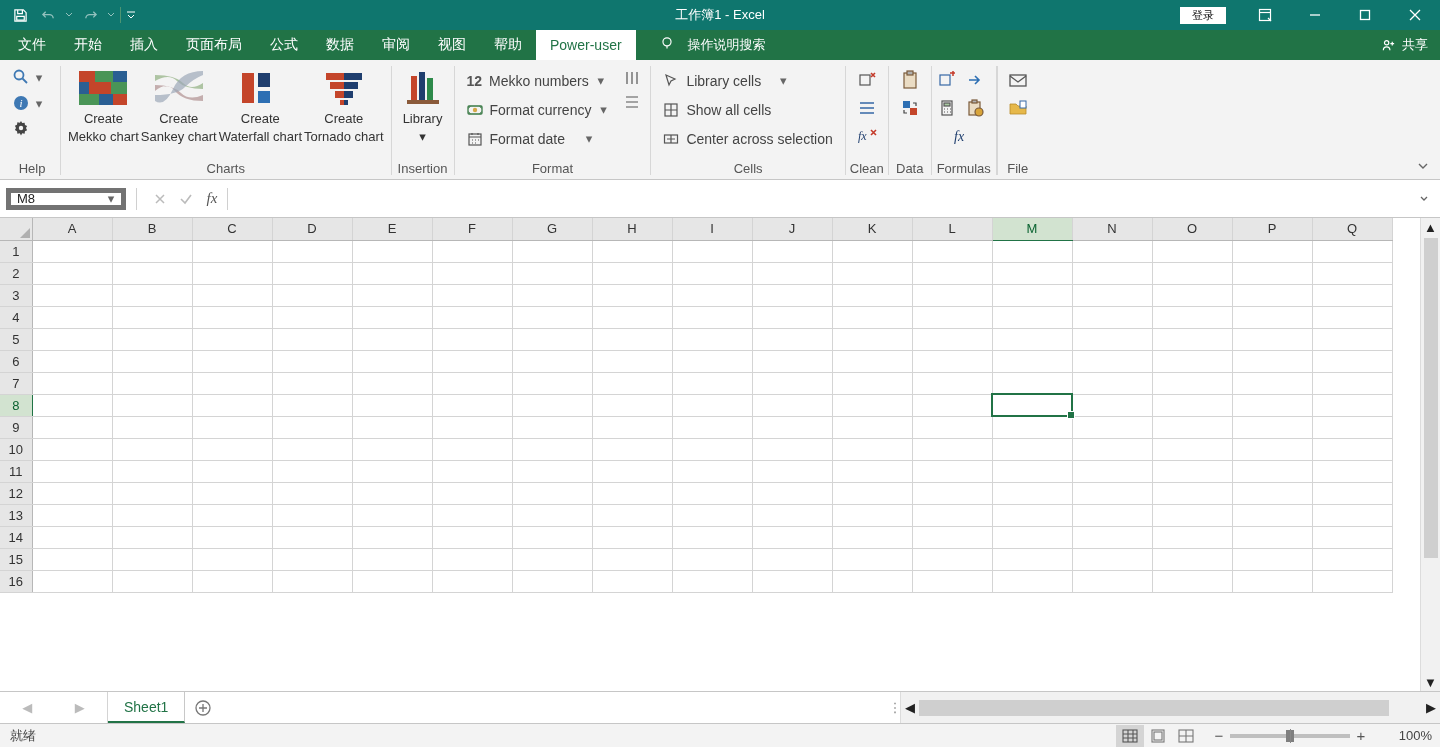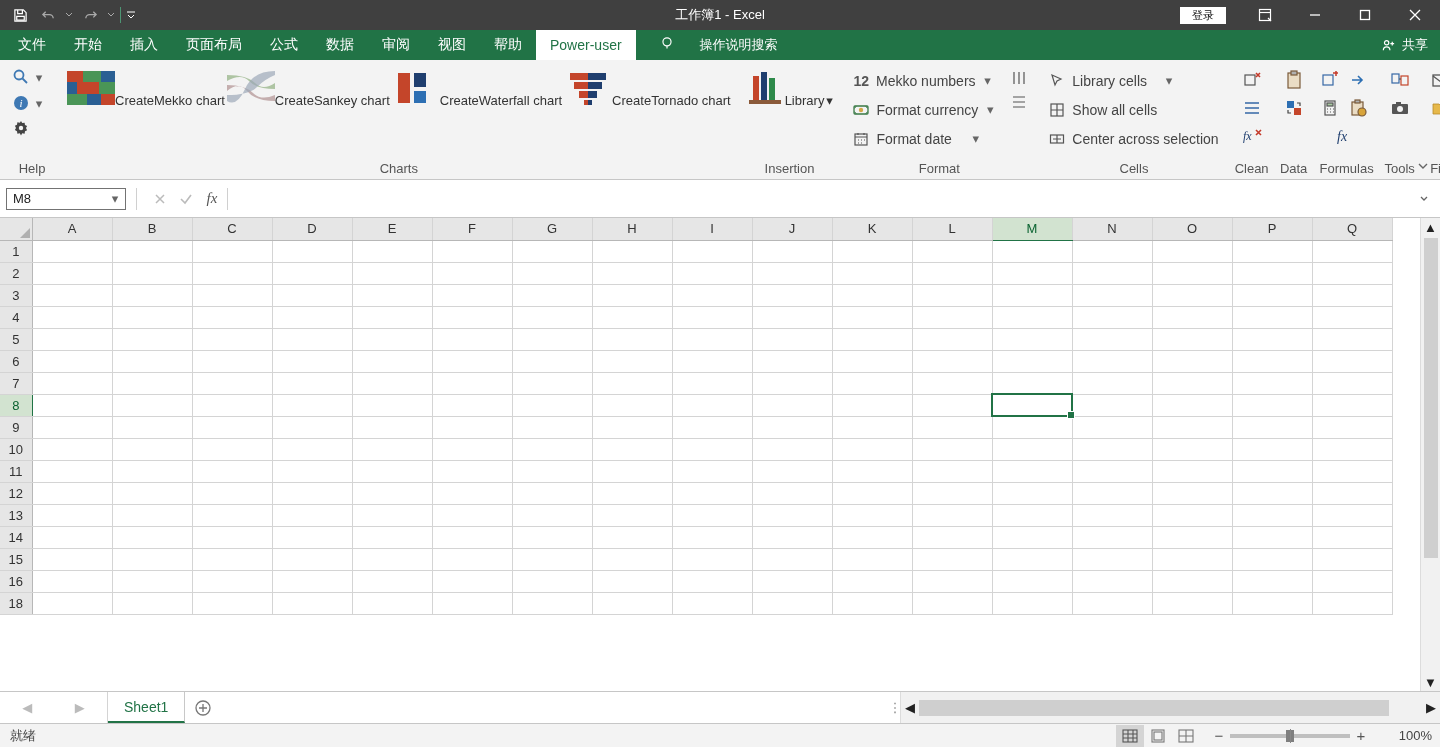--- a/index.html
+++ b/index.html
@@ -1,59 +1,59 @@
 <!DOCTYPE html>
 <html><head>
 <meta charset="utf-8">
 <style>
 *{box-sizing:border-box;margin:0;padding:0;-webkit-user-select:none;user-select:none}
 html,body{width:1440px;height:747px;overflow:hidden;font-family:"Microsoft YaHei","Segoe UI",Tahoma,sans-serif;font-size:13px;color:#222}
 svg{display:block}
 
 
-#titlebar{height:30px;background:#404040;display:flex;align-items:center;color:#fff}
+#titlebar{height:30px;background:#0f766e;display:flex;align-items:center;color:#fff}
 #qat{display:flex;align-items:center;gap:0;margin-left:6px}
 .qat-btn{width:28px;height:28px;display:flex;align-items:center;justify-content:center;cursor:default}
 .qat-btn svg{stroke:#fff}
 .qat-dim svg{opacity:.55}
 #qat-divider{width:1px;height:16px;background:#4d9573;margin:0 2px}
 #title-text{position:absolute;left:0;right:0;text-align:center;font-size:13px;pointer-events:none;color:#fff}
 #title-right{margin-left:auto;display:flex;align-items:center;gap:0}
 #login-btn{background:#fff;color:#111;height:17px;width:46px;font-size:11px;display:flex;align-items:center;justify-content:center;border:1px solid #fff;margin-right:14px;cursor:pointer}
 .win-btn{width:50px;height:30px;display:flex;align-items:center;justify-content:center;cursor:pointer}
 
 
 #tabs{height:30px;background:#217346;display:flex;align-items:stretch;padding-left:4px;color:#fff;position:relative}
 .tab{padding:0 14px;display:flex;align-items:center;font-size:14px;cursor:pointer}
 .tab.active{background:#fff;color:#217346;font-weight:500}
-#tell-me{display:flex;align-items:center;gap:24px;margin-left:22px;color:#fff;cursor:text}
+#tell-me{display:flex;align-items:center;gap:12px;margin-left:22px;color:#fff;cursor:text}
 #share{position:absolute;right:12px;top:0;bottom:0;display:flex;align-items:center;gap:6px;cursor:pointer;color:#fff}
 
 
 #ribbon{height:120px;background:#f3f3f3;border-bottom:1px solid #c6c6c6;display:flex;align-items:stretch;padding-left:4px;position:relative}
 .group{display:flex;flex-direction:column;align-items:center;padding:4px 6px 2px}
 .group-content{flex:1;display:flex;align-items:flex-start;gap:0}
 .group-label{font-size:13px;color:#555;height:18px;display:flex;align-items:center}
 .sep{width:1px;background:#d7d7d7;margin:6px 0 4px}
-.big-btn{display:flex;flex-direction:row;align-items:flex-end;justify-content:flex-start;padding:3px 1px;cursor:pointer;text-align:center;min-width:50px}
+.big-btn{display:flex;flex-direction:column;align-items:center;justify-content:flex-start;padding:3px 1px;cursor:pointer;text-align:center;min-width:50px}
 .big-btn .icon{height:42px;display:flex;align-items:center;justify-content:center}
 .big-btn .lbl{font-size:13px;line-height:16px;margin-top:2px;color:#333;white-space:nowrap}
 .small-row{display:flex;align-items:center;height:29px;padding:0 6px;cursor:pointer;white-space:nowrap;gap:7px}
 .small-row .lbl{font-size:14px;color:#444}
 .mini-drop{width:10px;text-align:center;color:#666}
 .stack{display:flex;flex-direction:column;justify-content:flex-start;padding-top:2px}
 .icon-only-col{display:flex;flex-direction:column;gap:0;padding-top:2px}
 .icon-only-col .mini{width:24px;height:24px;display:flex;align-items:center;justify-content:center;cursor:pointer}
 .tri-icons{display:flex;flex-direction:column;gap:0;padding-top:2px}
 .tri-icons .mini{width:36px;height:28px;display:flex;align-items:center;justify-content:center;cursor:pointer;gap:3px}
 #ribbon-collapse{position:absolute;right:10px;bottom:6px;cursor:pointer}
 
 
 #fbar{height:38px;background:#fff;border-bottom:1px solid #c6c6c6;display:flex;align-items:center;padding:6px 6px}
-#name-box{width:120px;height:22px;border:1px solid #737373;display:flex;align-items:center;padding:0 6px;position:relative;background:#fff}
+#name-box{width:120px;height:22px;border:5px solid #737373;display:flex;align-items:center;padding:0 6px;position:relative;background:#fff}
 #name-box .dd{position:absolute;right:2px;top:2px;bottom:2px;width:16px;display:flex;align-items:center;justify-content:center;color:#666;cursor:pointer}
 .fbar-sep{width:1px;height:22px;background:#d0d0d0;margin:0 10px}
 .fbar-icon{width:26px;height:22px;display:flex;align-items:center;justify-content:center;color:#bbb;cursor:default}
 #fx{color:#555;font-style:italic;font-family:"Cambria Math",serif;font-size:15px}
 #formula-input{flex:1;height:22px;border:none;outline:none;padding:0 6px;font-size:13px;background:#fff}
 #fbar-expand{width:20px;height:20px;display:flex;align-items:center;justify-content:center;color:#666;cursor:pointer}
 
 
 #grid-area{position:absolute;left:0;right:0;top:218px;bottom:56px;background:#fff}
 #grid-area table{border-collapse:collapse;table-layout:fixed}
@@ -456,41 +456,20 @@
             <svg width="24" height="18" viewBox="0 0 24 18">
               <text x="4" y="14" font-size="14" font-style="italic" fill="#1f3e6e" font-family="Georgia">fx</text>
             </svg>
           </div>
     </div>
       </div>
     <div class="group-label">Formulas</div>
   </div>
   <div class="sep"></div>
 
-  <div class="group" style="width:42px">
-    <div class="group-content">
-        <div class="tri-icons">
-      <div class="mini">
-            <svg width="20" height="18" viewBox="0 0 20 18" fill="none">
-              <rect x="2" y="3" width="7" height="9" stroke="#3668a6" stroke-width="1.2"></rect>
-              <rect x="11" y="5" width="7" height="9" stroke="#c4452a" stroke-width="1.2"></rect>
-              <path d="M9 8h2" stroke="#444"></path>
-            </svg>
-          </div>
-      <div class="mini">
-            <svg width="20" height="18" viewBox="0 0 20 18" fill="#555">
-              <rect x="2" y="5" width="16" height="10" rx="1"></rect>
-              <circle cx="10" cy="10" r="3" fill="#f3f3f3"></circle>
-              <rect x="6" y="3" width="5" height="3"></rect>
-            </svg>
-          </div>
-    </div>
-      </div>
-    <div class="group-label">Tools</div>
-  </div>
   <div class="sep"></div>
 
   <div class="group" style="width:40px">
     <div class="group-content">
         <div class="tri-icons">
       <div class="mini">
             <svg width="20" height="18" viewBox="0 0 20 18" fill="none" stroke="#555" stroke-width="1.3">
               <rect x="2" y="4" width="16" height="11"></rect>
               <path d="M2 5l8 6 8-6"></path>
             </svg>
@@ -875,40 +854,20 @@
           <td class="cell"></td>
           <td class="cell"></td>
           <td class="cell"></td>
           <td class="cell"></td>
           <td class="cell"></td>
           <td class="cell"></td>
           <td class="cell"></td>
           <td class="cell"></td>
           <td class="cell"></td>
         </tr>
-        <tr>
-          <th class="rowh">18</th>
-          <td class="cell"></td>
-          <td class="cell"></td>
-          <td class="cell"></td>
-          <td class="cell"></td>
-          <td class="cell"></td>
-          <td class="cell"></td>
-          <td class="cell"></td>
-          <td class="cell"></td>
-          <td class="cell"></td>
-          <td class="cell"></td>
-          <td class="cell"></td>
-          <td class="cell"></td>
-          <td class="cell"></td>
-          <td class="cell"></td>
-          <td class="cell"></td>
-          <td class="cell"></td>
-          <td class="cell"></td>
-        </tr>
       </tbody>
     </table>
   <div id="vscroll">
     <div class="arrow">▲</div>
     <div class="thumb"></div>
     <div style="flex:1"></div>
     <div class="arrow">▼</div>
   </div>
 </div>
 

